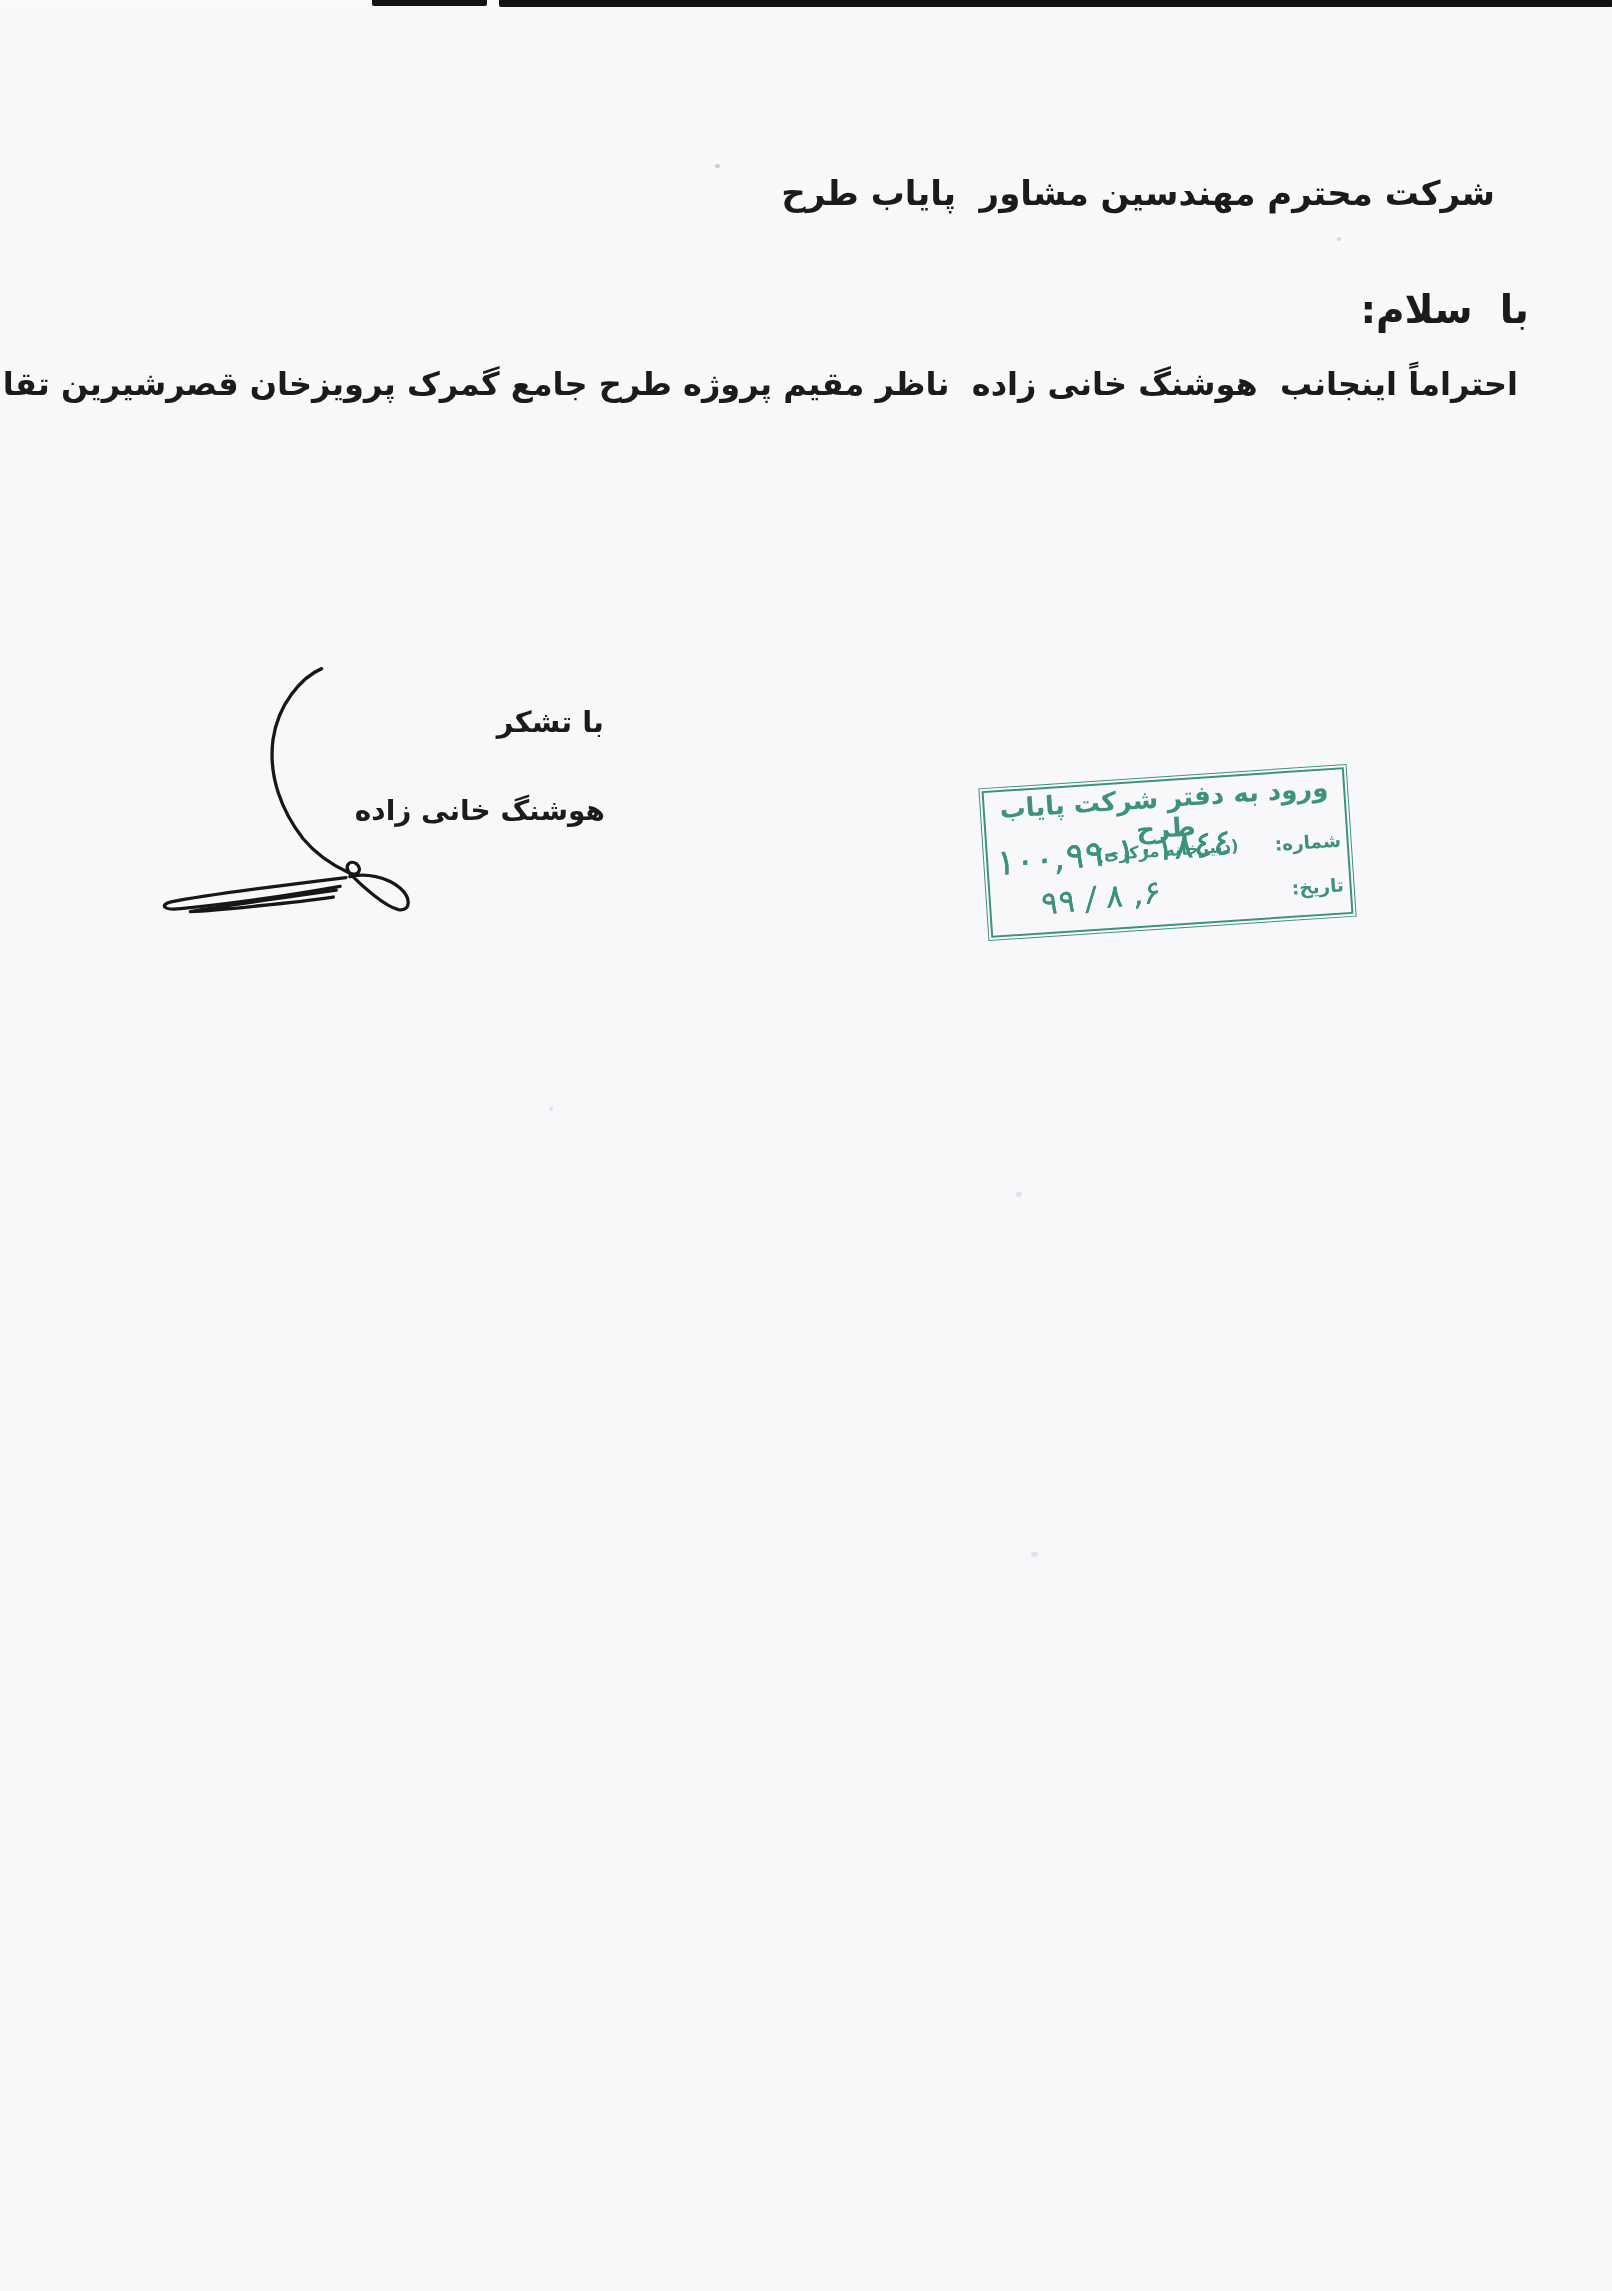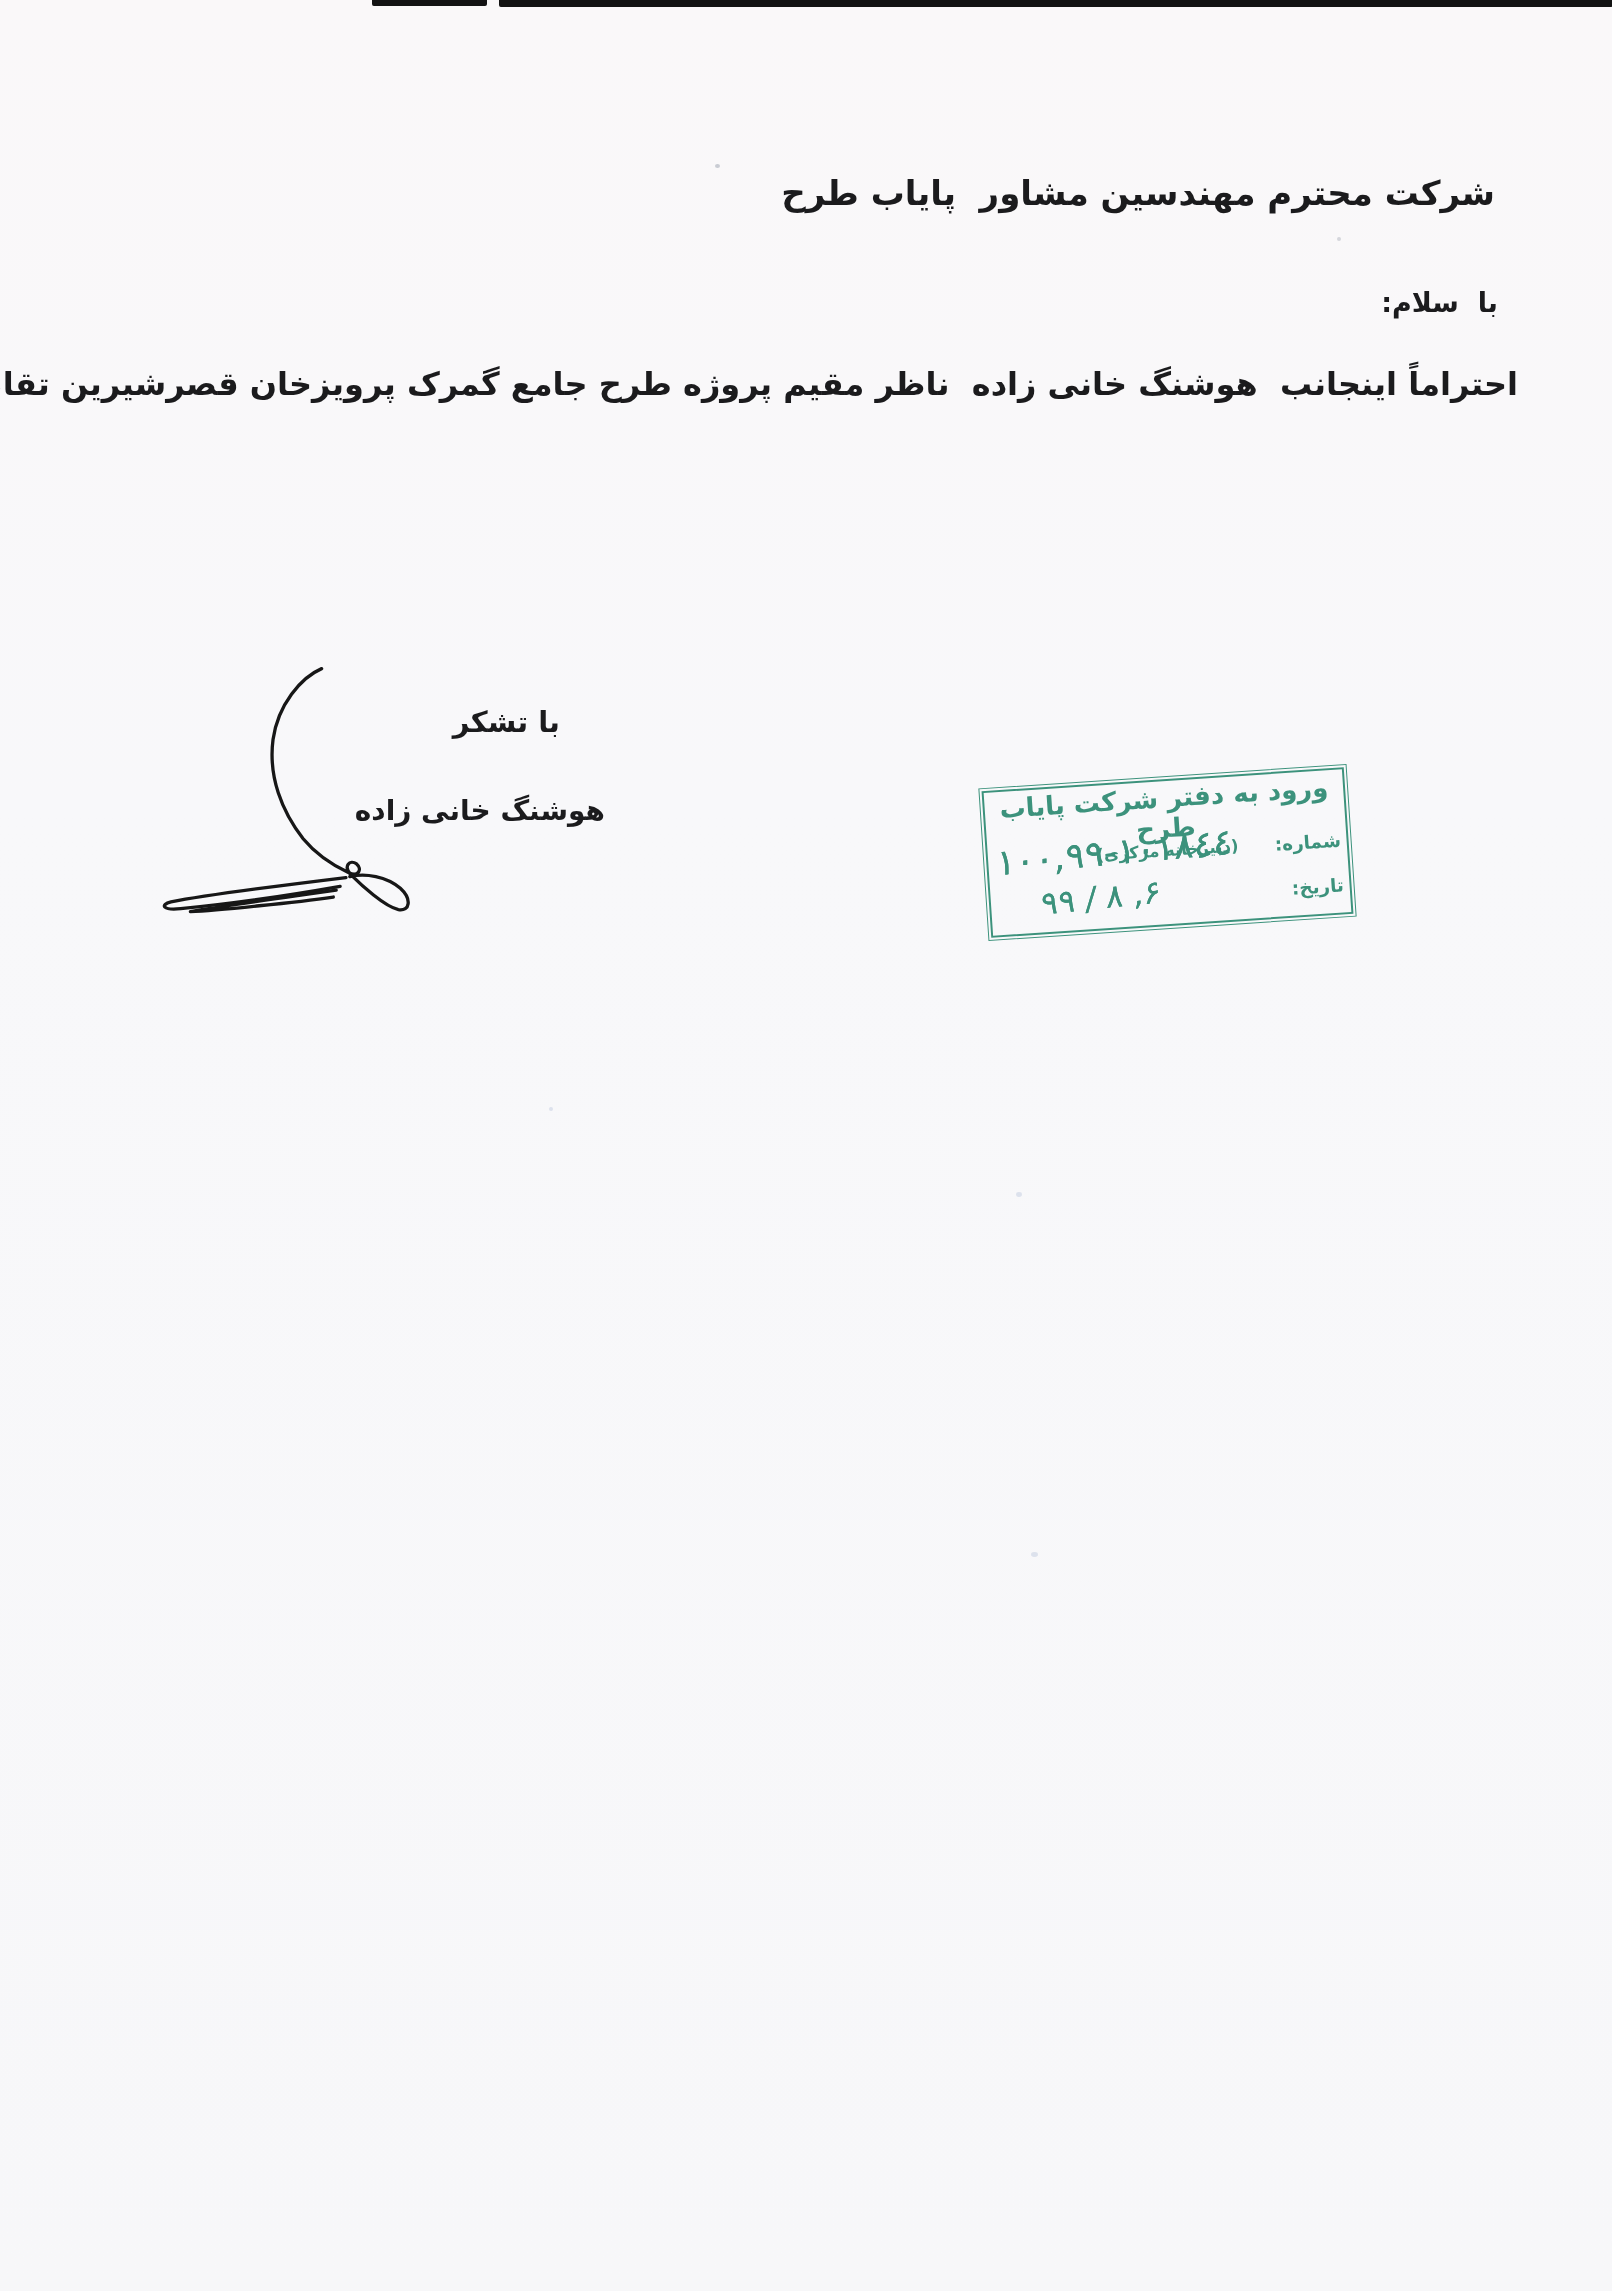--- a/index.html
+++ b/index.html
@@ -28,24 +28,24 @@
   .top-bar.left-seg  { left: 372px; width: 115px; }
   .top-bar.right-seg { left: 499px; width: 1114px; height: 6.8px; }
 
   .txt {
     position: absolute;
     white-space: pre;
     direction: rtl;
     font-weight: 700;
   }
   .recipient  { top: 173px; right: 118px; font-size: 34px; letter-spacing: 0.2px; }
-  .salutation { top: 287px; right: 115px; font-size: 27px; }
+  .salutation { top: 287px; right: 84px; font-size: 39px; }
   .body-line1 { top: 365px; right: 95px;  font-size: 32px; }
   .body-line2 { top: 442px; right: 98px; font-size: 32px; }
-  .closing    { top: 705px; right: 1053px; font-size: 29px; }
+  .closing    { top: 705px; right: 1009px; font-size: 29px; }
   .signer     { top: 794px; right: 1008px; font-size: 28px; }
 
   
   .signature-svg {
     position: absolute;
     left: 136px;
     top: 621px;
     width: 311px;
     height: 311px;
   }

